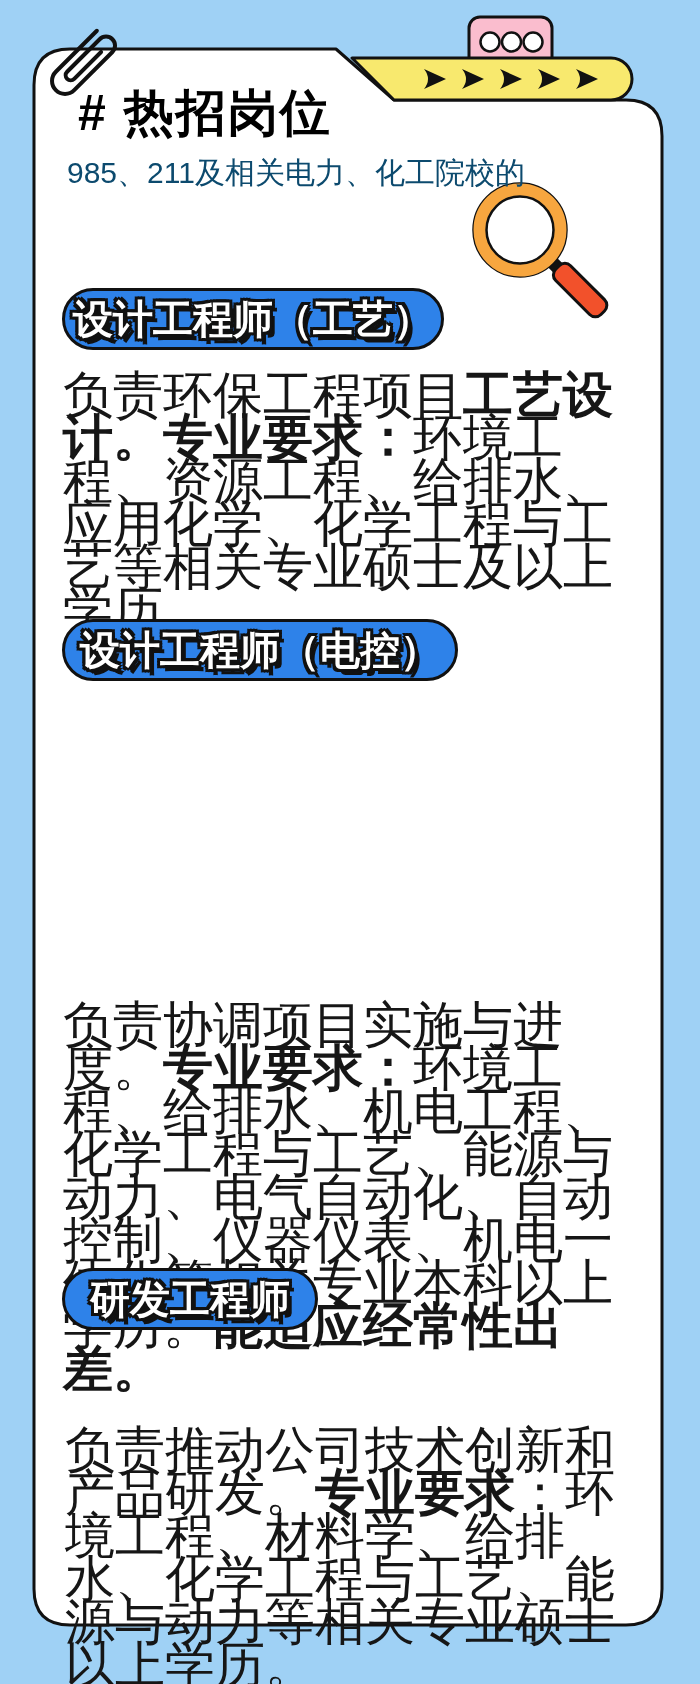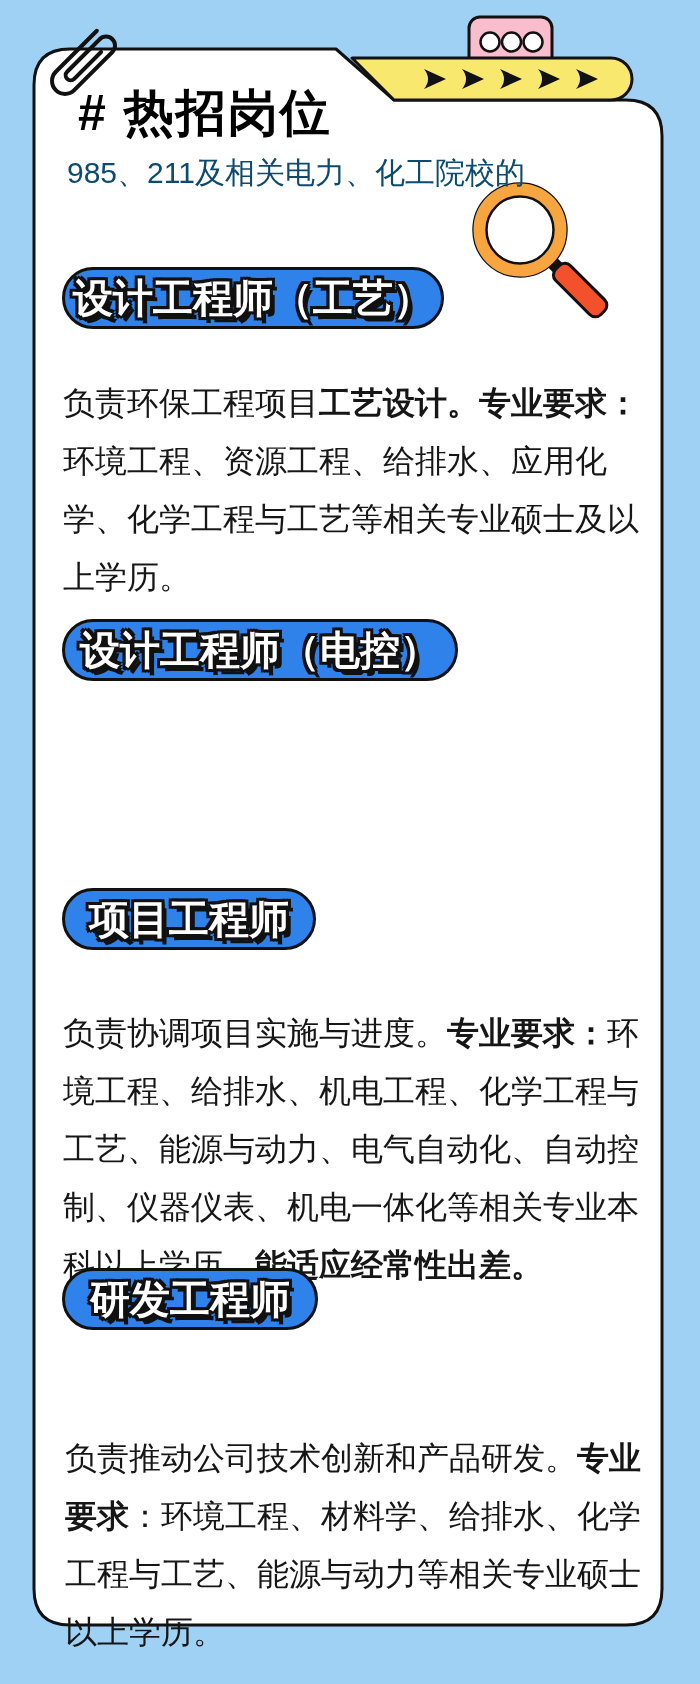--- a/index.html
+++ b/index.html
@@ -10,25 +10,25 @@
               font-weight:900;color:#000000;letter-spacing:2px;white-space:nowrap;}
   .subtitle{position:absolute;left:67px;top:151px;font-size:30px;line-height:44px;
             color:#0c4a6e;font-weight:400;}
   .badge{position:absolute;left:62px;height:62px;background:#2E82E9;
          border:3px solid #111;border-radius:34px;box-sizing:border-box;
          display:flex;align-items:center;justify-content:center;}
   .badge-text{font-size:40px;font-weight:800;color:#fff;white-space:nowrap;
       text-shadow:-3px -3px 0 #111,0 -3px 0 #111,3px -3px 0 #111,-3px 0 0 #111,
                    3px 0 0 #111,-3px 3px 0 #111,0 3px 0 #111,3px 3px 0 #111,
                    5px 6px 0 #111;}
-  .b1{top:267px;width:382px;text-align:center;}
+  .b1{top:288px;width:382px;text-align:center;}
   .b2{top:619px;width:396px;}
   .b3{top:888px;width:254px;}
   .b4{top:1268px;width:256px;}
-  .para{position:absolute;left:63px;width:582px;font-size:32px;line-height:58px;
+  .para{position:absolute;left:63px;width:582px;font-size:50px;line-height:43px;
         color:#161616;letter-spacing:0;}
   .para .b{font-weight:800;}
   .p1{top:374px;}
   .p2{top:706px;}
   .p3{top:1004px;}
   .p4{top:1429px;left:65px;}
 </style>
 </head>
 <body>
 
@@ -79,23 +79,20 @@
 
   <div class="badge b1">
     <span class="badge-text">设计工程师（工艺）</span>
   </div>
   <div class="para p1"><span>负责环保工程项目</span><span class="b">工艺设计。专业要求：</span><span>环境工程、资源工程、给排水、应用化学、化学工程与工艺等相关专业硕士及以上学历。</span></div>
 
   <div class="badge b2">
     <span class="badge-text">设计工程师（电控）</span>
   </div>
 
-  <div class="badge b3">
-    <span class="badge-text">项目工程师</span>
-  </div>
   <div class="para p3"><span>负责协调项目实施与进度。</span><span class="b">专业要求：</span><span>环境工程、给排水、机电工程、化学工程与工艺、能源与动力、电气自动化、自动控制、仪器仪表、机电一体化等相关专业本科以上学历。</span><span class="b">能适应经常性出差。</span></div>
 
   <div class="badge b4">
     <span class="badge-text">研发工程师</span>
   </div>
   <div class="para p4"><span>负责推动公司技术创新和产品研发。</span><span class="b">专业要求</span><span>：环境工程、材料学、给排水、化学工程与工艺、能源与动力等相关专业硕士以上学历。</span></div>
 
 </div>
 
 </body></html>

